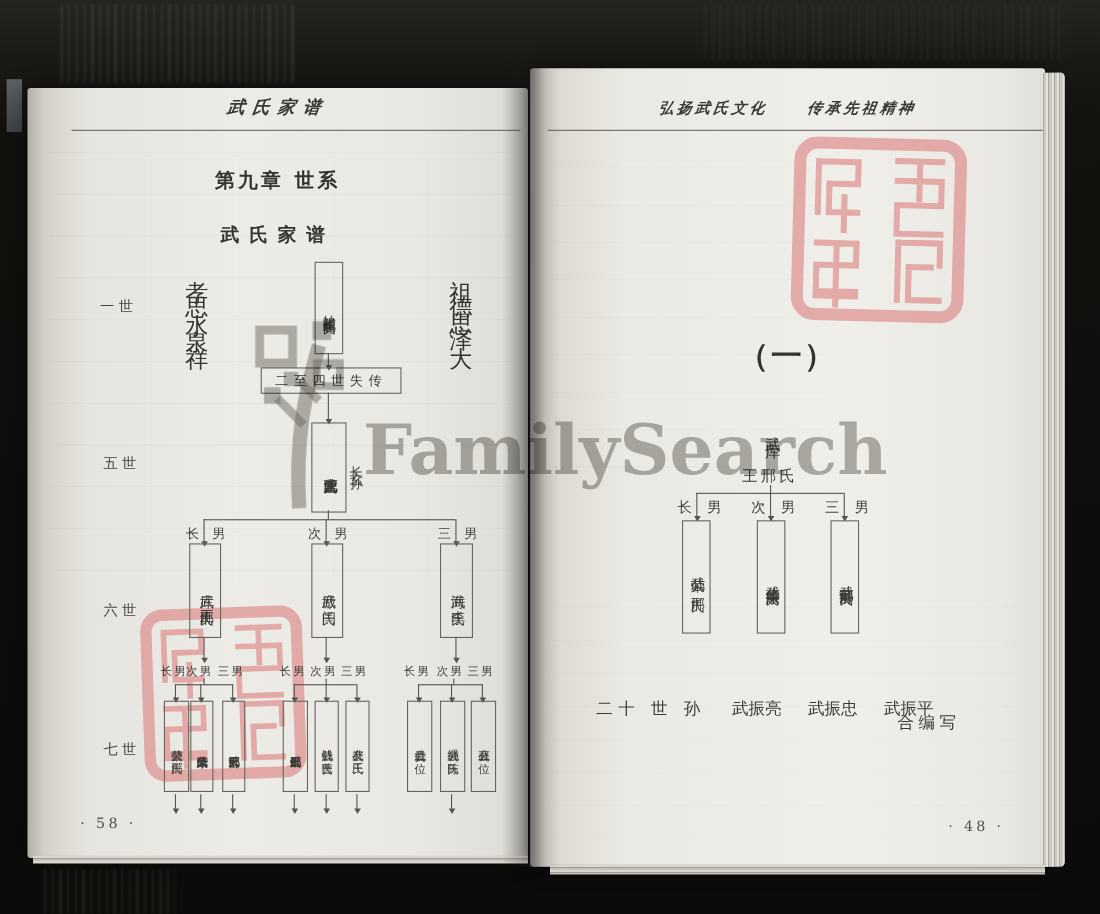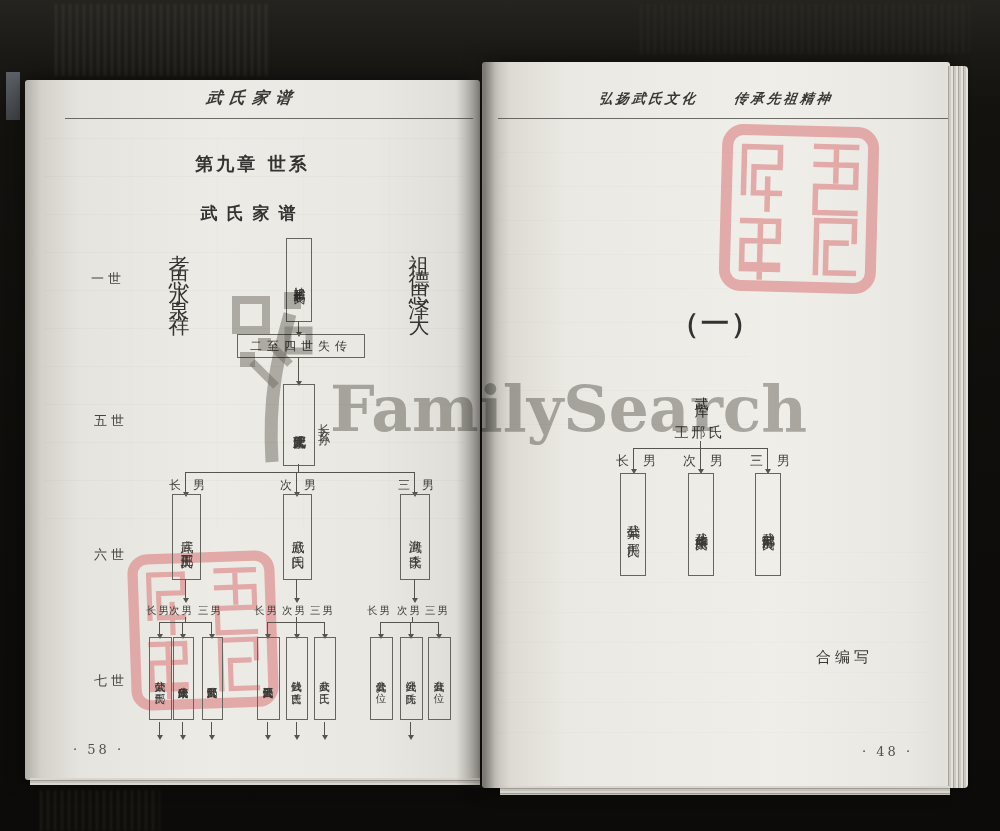--- a/index.html
+++ b/index.html
@@ -208,20 +208,26 @@
       <div class="arr" style="left:218px;top:386px;height:22px;"></div>
       <div class="arr" style="left:285px;top:386px;height:22px;"></div>
       <div class="rel-label serif" style="left:127px;top:390px;width:48px;font-size:13px;letter-spacing:14px;text-indent:7px;">长男</div>
       <div class="rel-label serif" style="left:194px;top:390px;width:48px;font-size:13px;letter-spacing:14px;text-indent:7px;">次男</div>
       <div class="rel-label serif" style="left:261px;top:390px;width:48px;font-size:13px;letter-spacing:14px;text-indent:7px;">三男</div>
 
       <div class="vbox serif" style="left:138px;top:411px;width:24px;height:101px;font-size:13px;letter-spacing:1px;">武公荣 邢氏</div>
       <div class="vbox serif" style="left:206px;top:411px;width:24px;height:101px;font-size:13px;letter-spacing:1px;">武公华康康氏</div>
       <div class="vbox serif" style="left:273px;top:411px;width:24px;height:101px;font-size:13px;letter-spacing:1px;">武公富邢邢氏</div>
 
+      <div class="colo serif" style="left:60px;top:573px;">
+        <span style="letter-spacing:5px;">二十 世 孙</span>
+        <span>武振亮</span>
+        <span>武振忠</span>
+        <span>武振平</span>
+      </div>
       <div class="abs serif" style="left:334px;top:586px;font-size:15px;letter-spacing:4px;color:#3a3936;font-weight:500;">合编写</div>
 
       <div class="pagenum serif" style="left:380px;top:682px;">· 48 ·</div>
     </div>
   </div>
 
   <div class="stack-right"></div>
   <div class="edge-bottom" style="left:500px;top:786px;width:450px;height:9px;"></div>
   <div class="edge-bottom" style="left:30px;top:778px;width:450px;height:7px;"></div>
 

